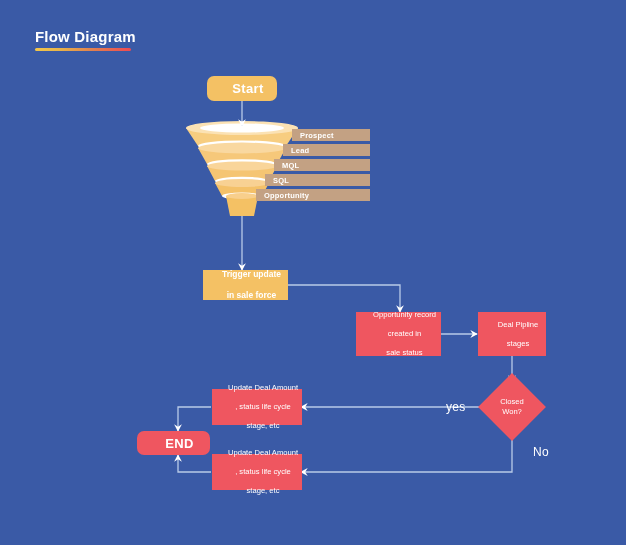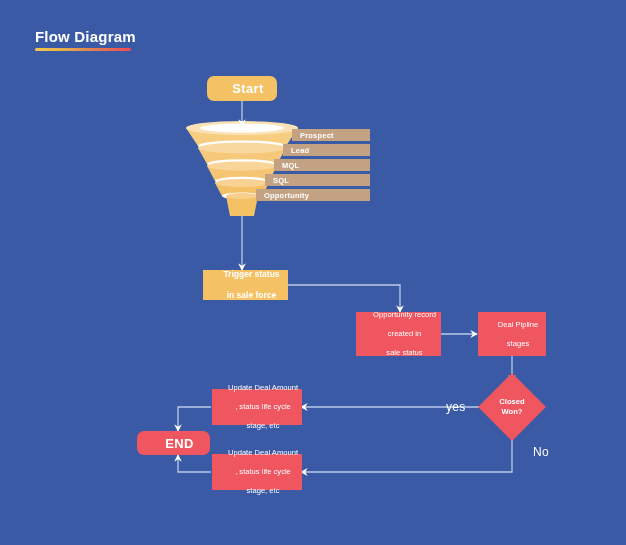--- a/index.html
+++ b/index.html
@@ -43,21 +43,21 @@
   .diamond-wrap{position:absolute;}
   .diamond{
     width:100%;height:100%;
     background:#ef5660;
     transform:rotate(45deg);
     position:absolute;left:0;top:0;
   }
   .diamond-label{
     position:absolute;left:0;top:0;width:100%;height:100%;
     display:flex;align-items:center;justify-content:center;
-    color:#fff;font-size:7.6px;line-height:9.6px;font-weight:bold;text-align:center;
+    color:#fff;font-size:7.6px;line-height:9.6px;font-weight:normal;text-align:center;
   }
 
   .edge-label{
     position:absolute;color:#ffffff;font-size:12px;font-weight:normal;
     letter-spacing:.3px;
   }
 
   
   .fbar{
     position:absolute;height:12px;background:#c3a183;
@@ -129,21 +129,21 @@
   <div class="title">Flow Diagram</div>
   <div class="title-underline"></div>
 </div>
 
 <div class="node pill start" style="left:207px;top:76px;width:70px;height:25px;">
   <span>Start</span>
 </div>
 
 <div class="node box-amber" style="left:203px;top:270px;width:85px;height:30px;">
   <span>
-    <span>Trigger status</span><br>
+    <span>Trigger update</span><br>
     <span>in sale force</span>
   </span>
 </div>
 
 <div class="node box-red" style="left:356px;top:312px;width:85px;height:44px;">
   <span>
     <span>Opportunity record</span><br>
     <span>created in</span><br>
     <span>sale status</span>
   </span>

